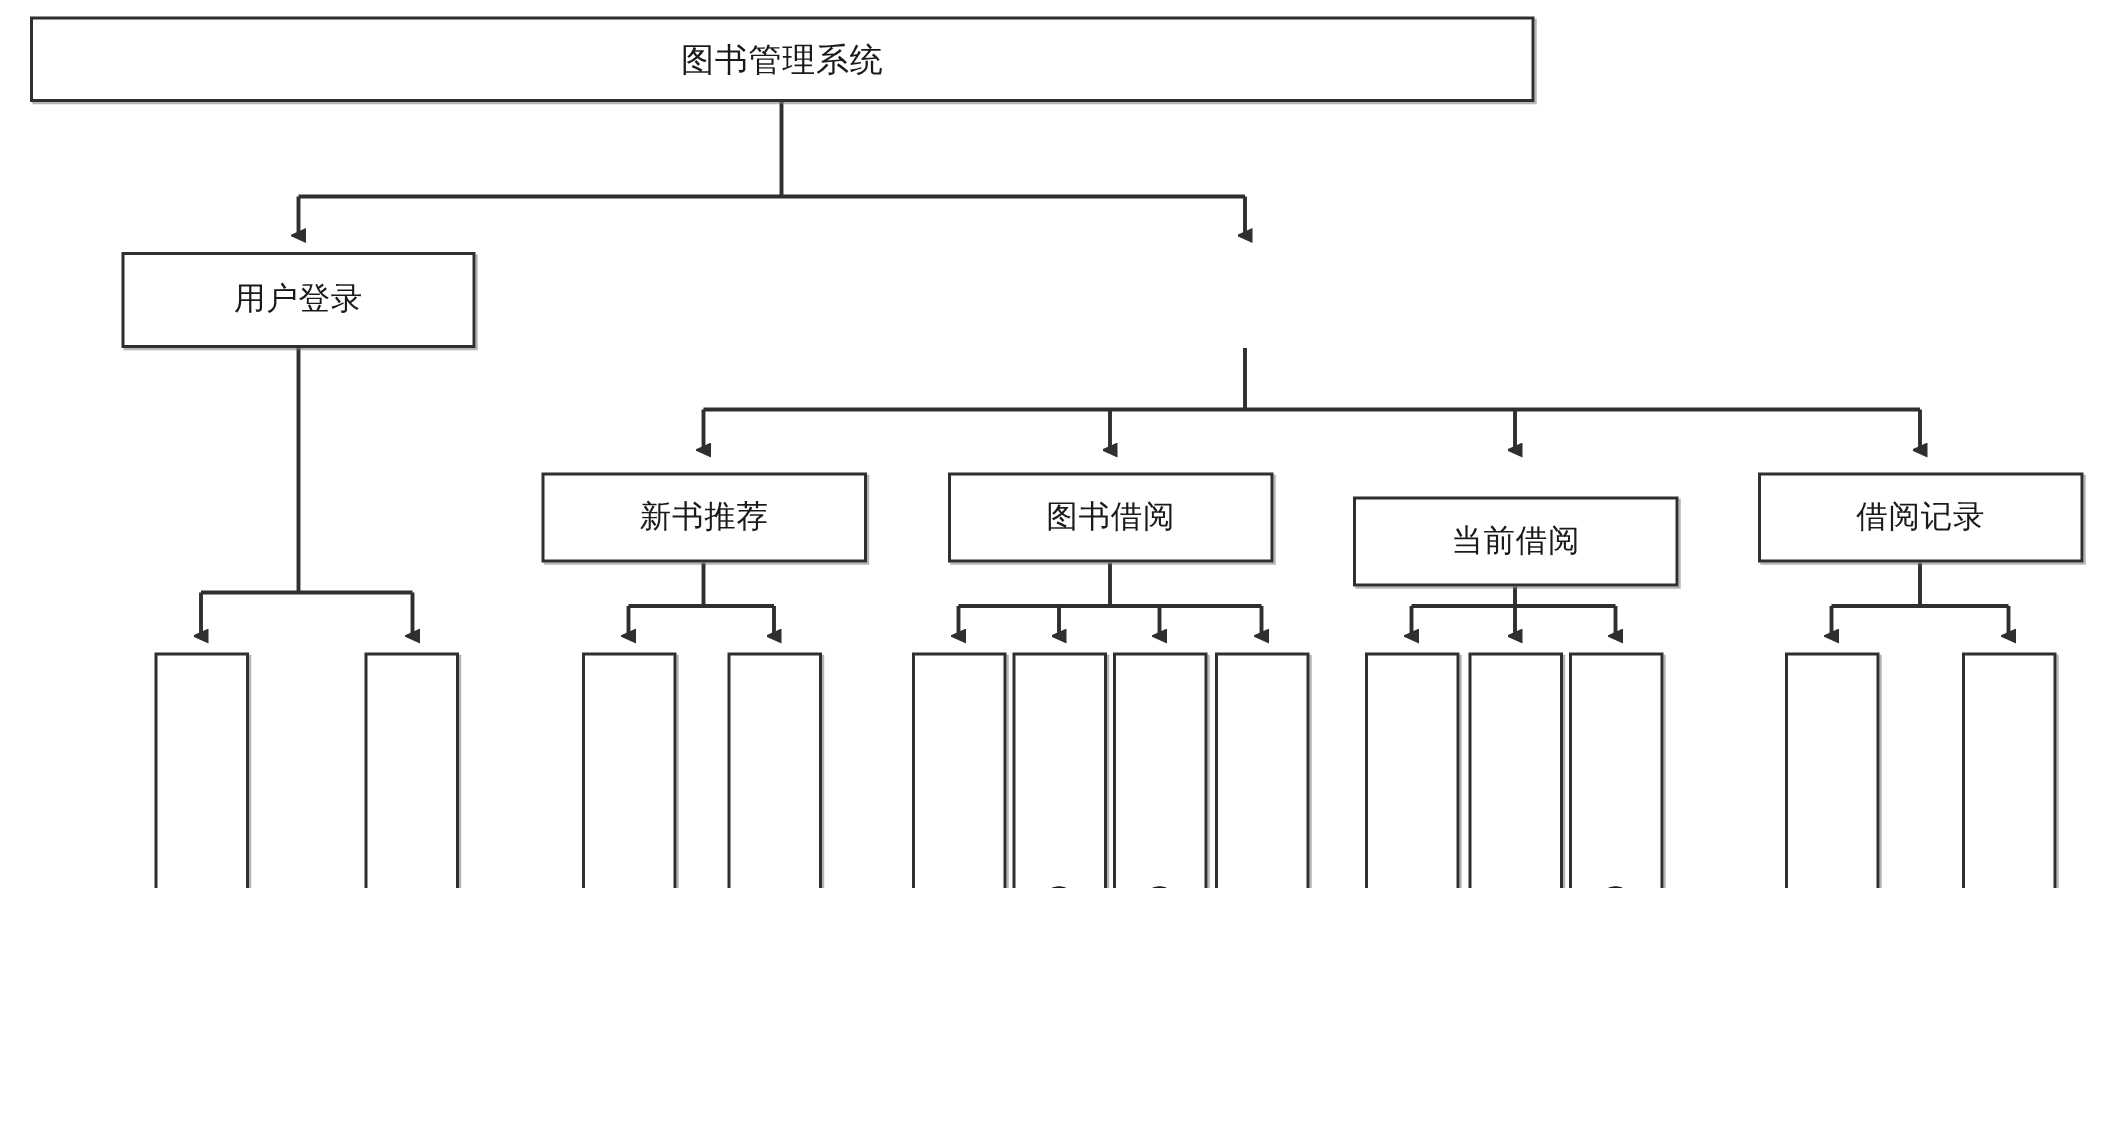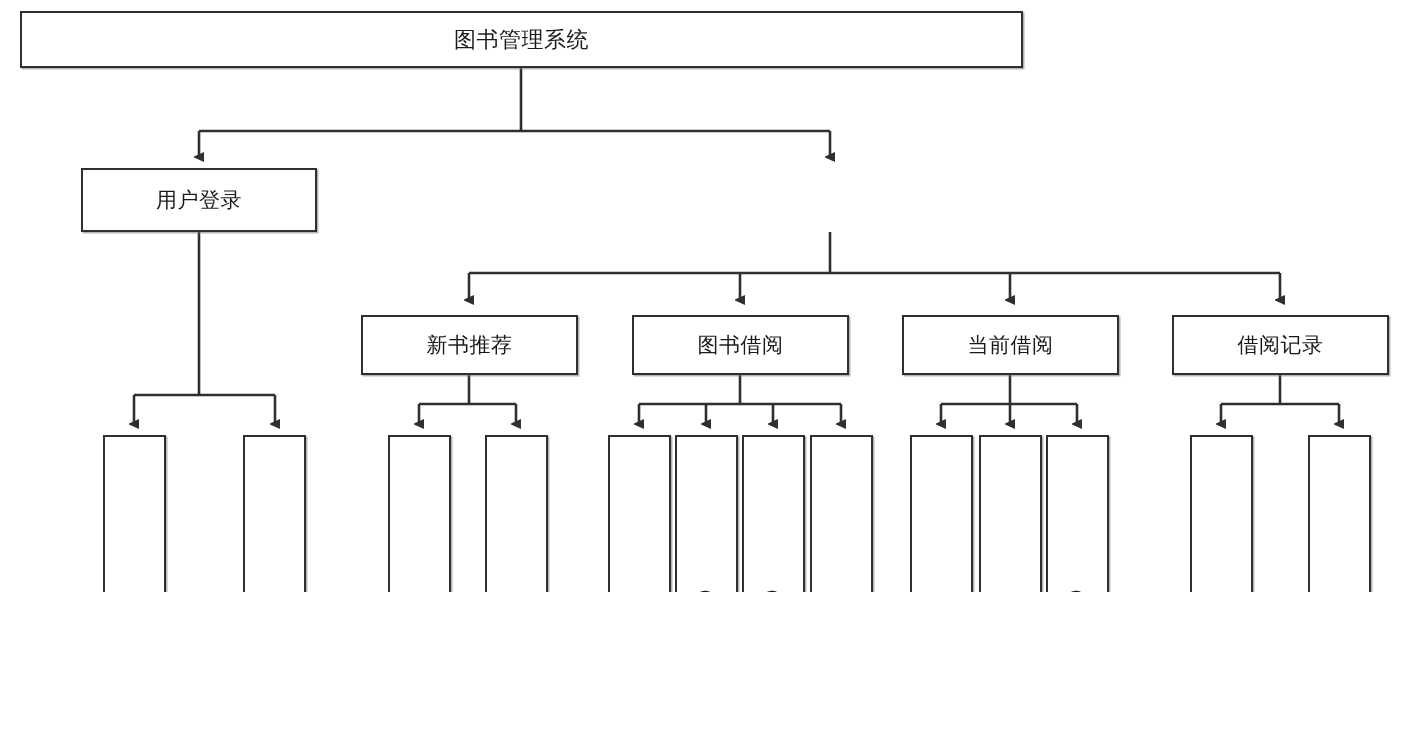--- a/index.html
+++ b/index.html
@@ -139,21 +139,21 @@
   <div class="node horiz" style="left:81px; top:168px; width:236px; height:64px;">
     <span class="label">用户登录</span>
   </div>
 
   <div class="node horiz" style="left:361px; top:315px; width:217px; height:60px;">
     <span class="label">新书推荐</span>
   </div>
   <div class="node horiz" style="left:632px; top:315px; width:217px; height:60px;">
     <span class="label">图书借阅</span>
   </div>
-  <div class="node horiz" style="left:902px; top:315px; width:217px; height:60px;">
+  <div class="node horiz" style="left:902px; top:331px; width:217px; height:60px;">
     <span class="label">当前借阅</span>
   </div>
   <div class="node horiz" style="left:1172px; top:315px; width:217px; height:60px;">
     <span class="label">借阅记录</span>
   </div>
 
   <div class="node vert" style="left:103px; top:435px; width:63px; height:298px;">
     <span class="label">用户登录</span>
   </div>
   <div class="node vert" style="left:243px; top:435px; width:63px; height:298px;">

